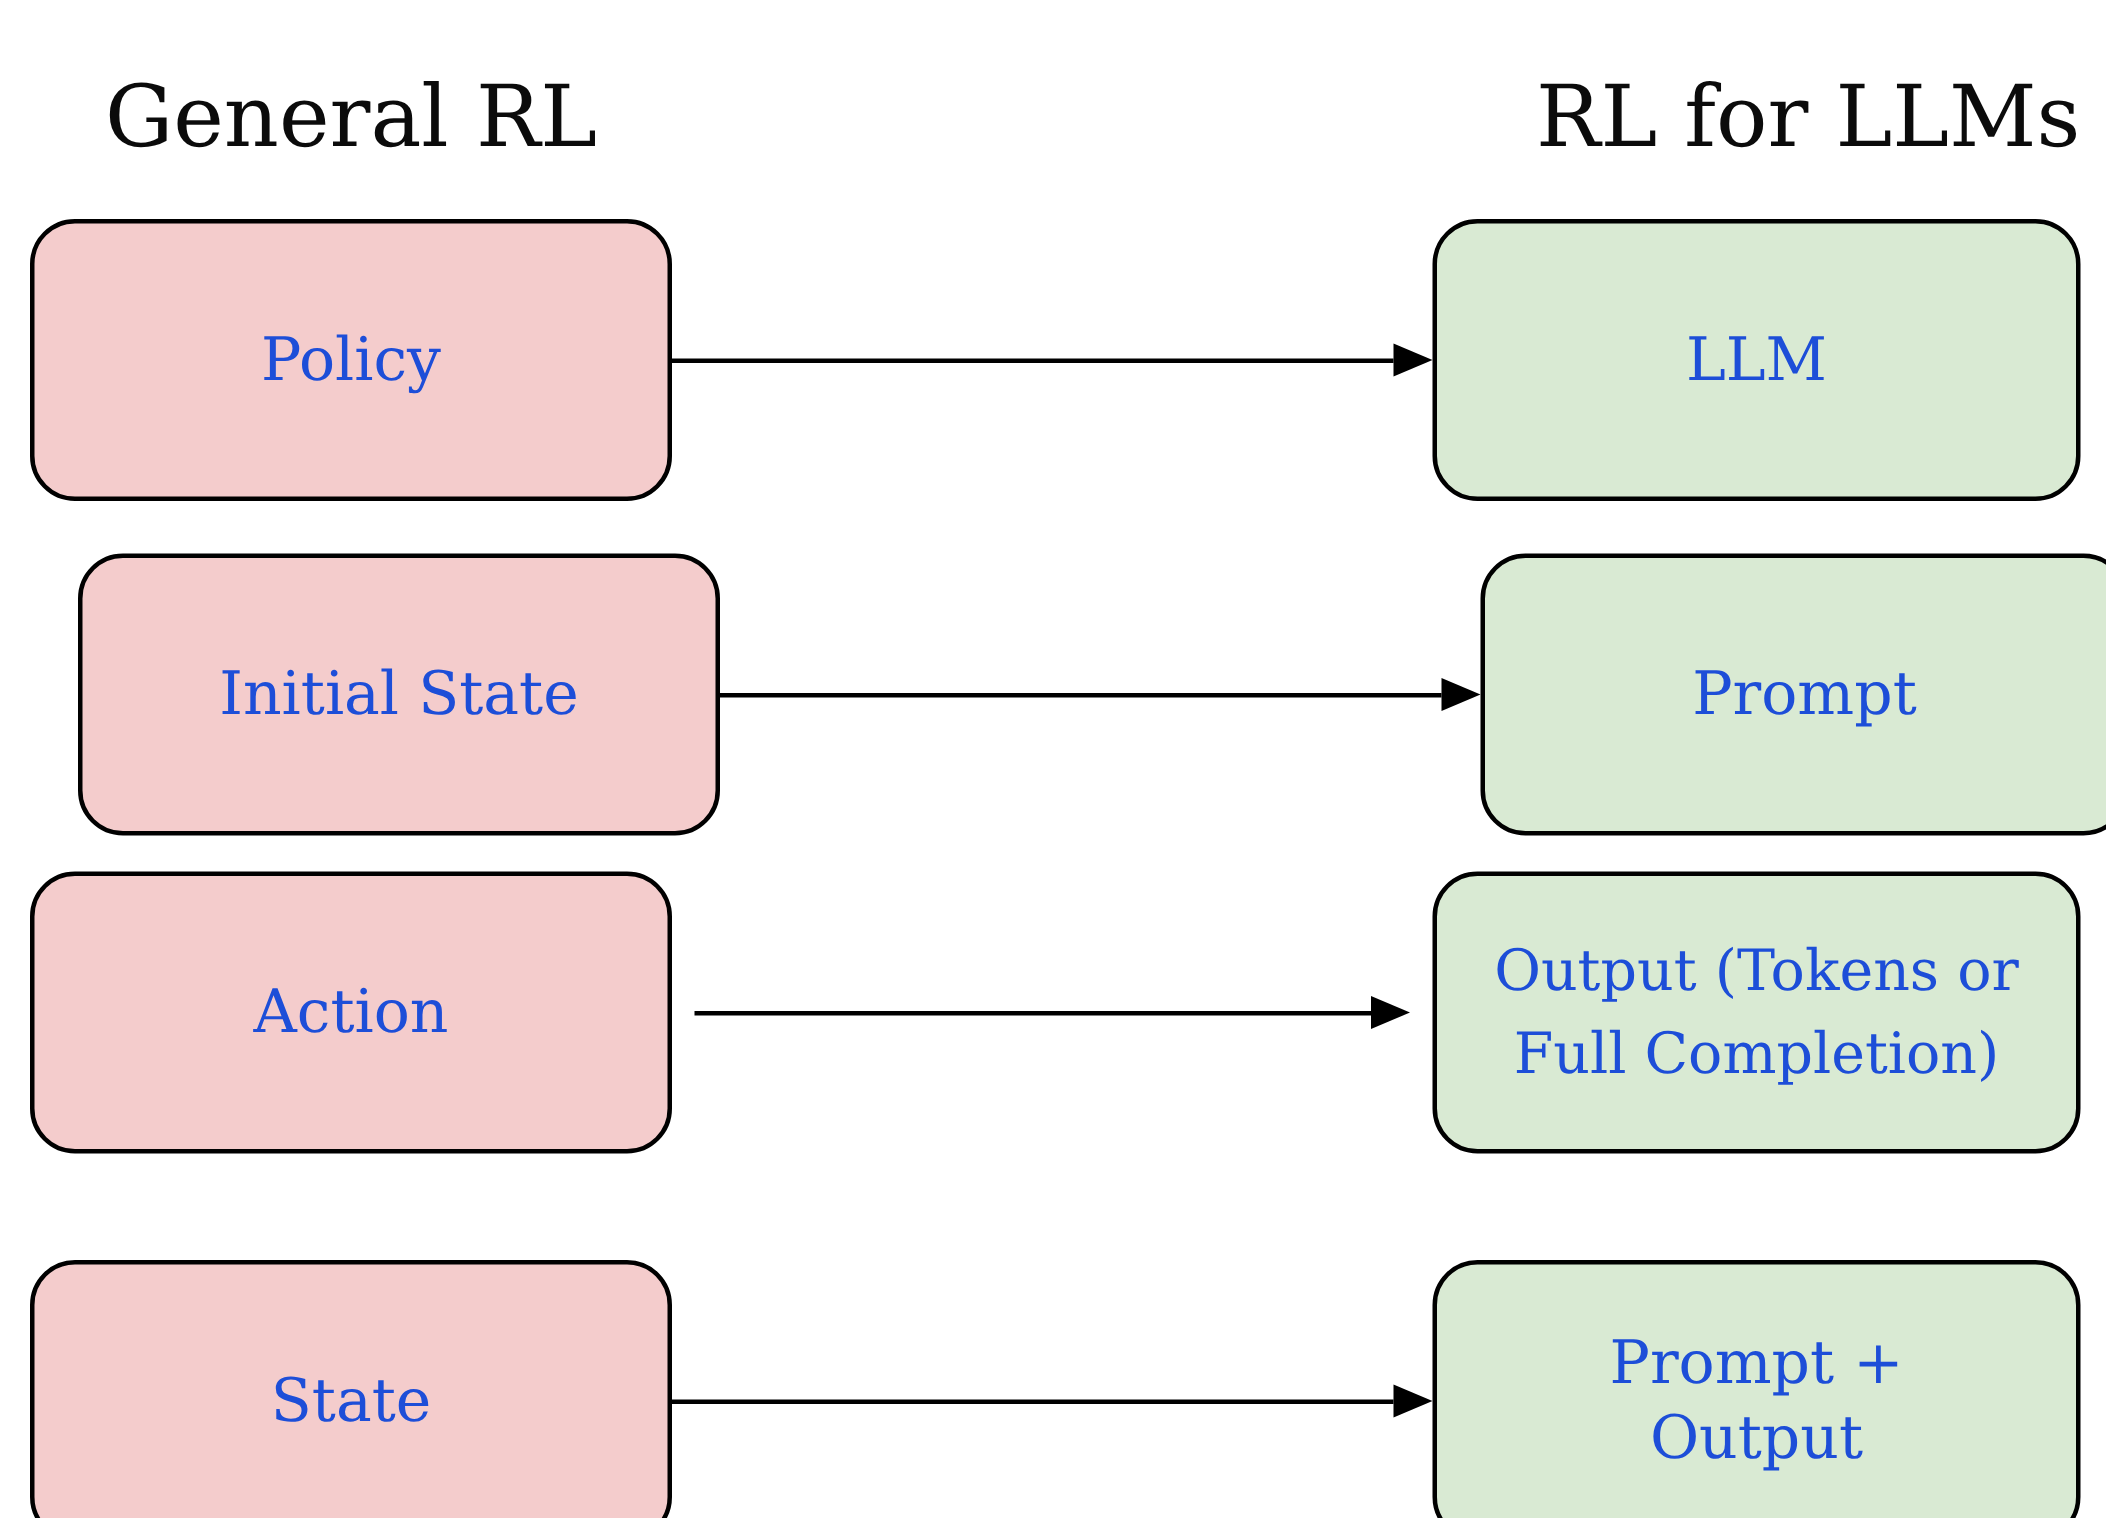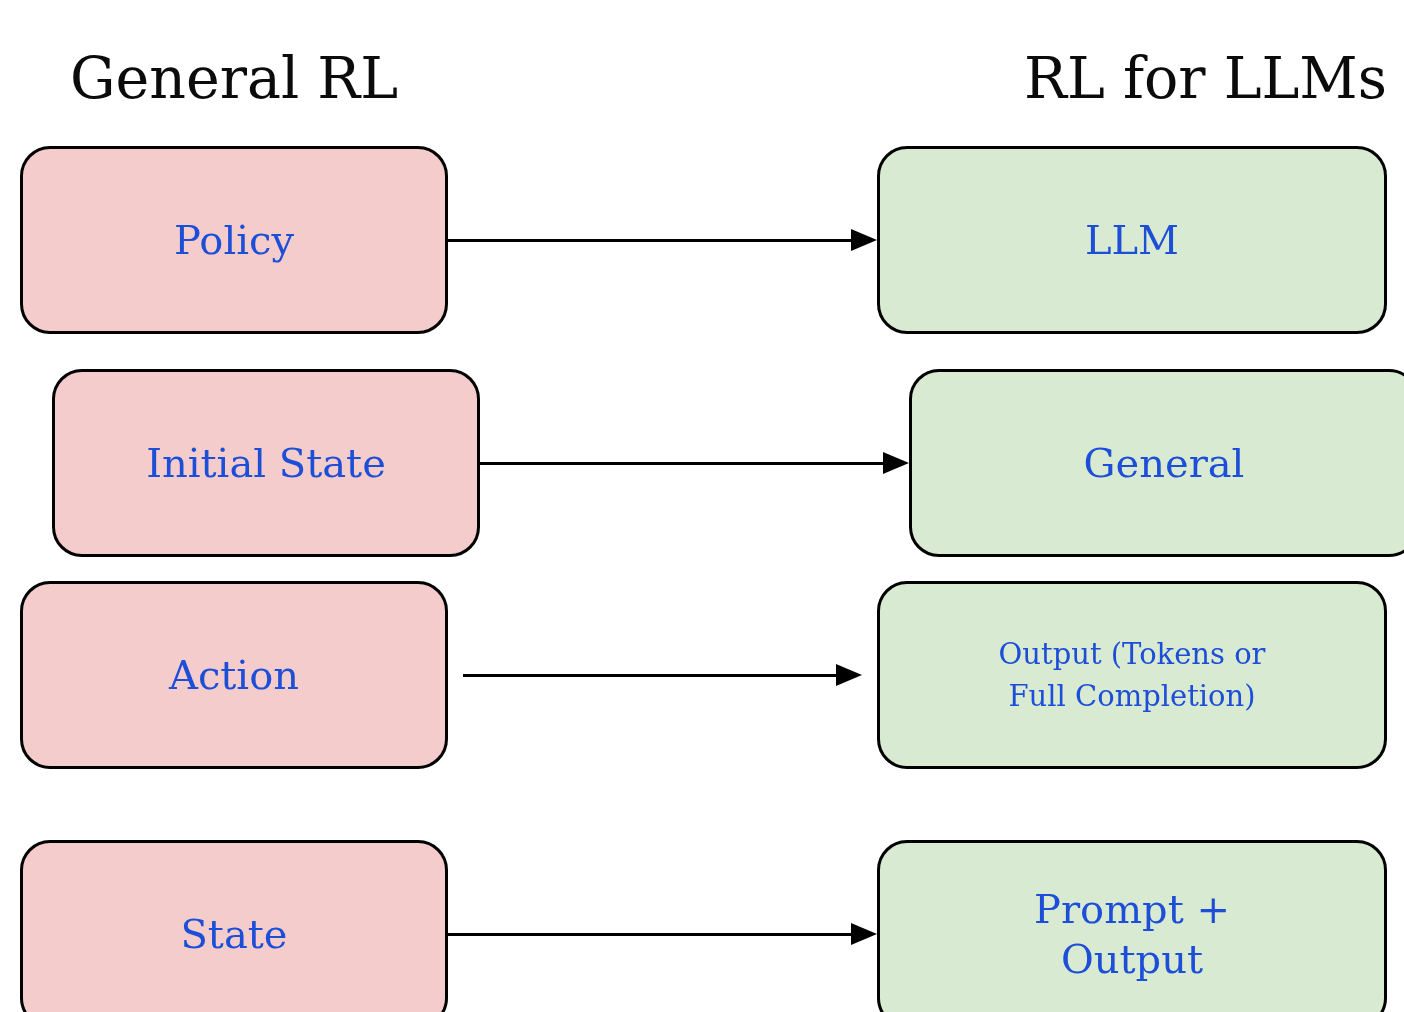--- a/index.html
+++ b/index.html
@@ -48,30 +48,30 @@
     height: 188px;
     border: 3px solid #000000;
     border-radius: 30px;
     display: flex;
     align-items: center;
     justify-content: center;
     text-align: center;
     flex: 0 0 auto;
   }
   .box.pink  { width: 428px; background: #f4cccc; }
-  .box.green { width: 510px; background: #d9ead3; }
+  .box.green { width: 432px; background: #d9ead3; }
 
   .label {
     font-size: 40px;
     line-height: 1.25;
     white-space: pre-line;
     color: #1d4ed8;
     padding: 0 10px;
   }
-  .label.small { font-size: 29px; line-height: 1.45; }
+  .label.small { font-size: 38px; line-height: 1.45; }
 
   
   .connector {
     flex: 1 1 auto;
     display: flex;
     align-items: center;
     height: 100%;
   }
   .connector .line {
     flex: 1 1 auto;
@@ -109,21 +109,21 @@
 
   <div class="row r1">
     <div class="box pink">
       <span class="label">Initial State</span>
     </div>
     <div class="connector">
       <div class="line"></div>
       <div class="head"></div>
     </div>
     <div class="box green">
-      <span class="label">General</span>
+      <span class="label">Prompt</span>
     </div>
   </div>
 
   <div class="row r2">
     <div class="box pink">
       <span class="label">Action</span>
     </div>
     <div class="connector">
       <div class="line"></div>
       <div class="head"></div>

